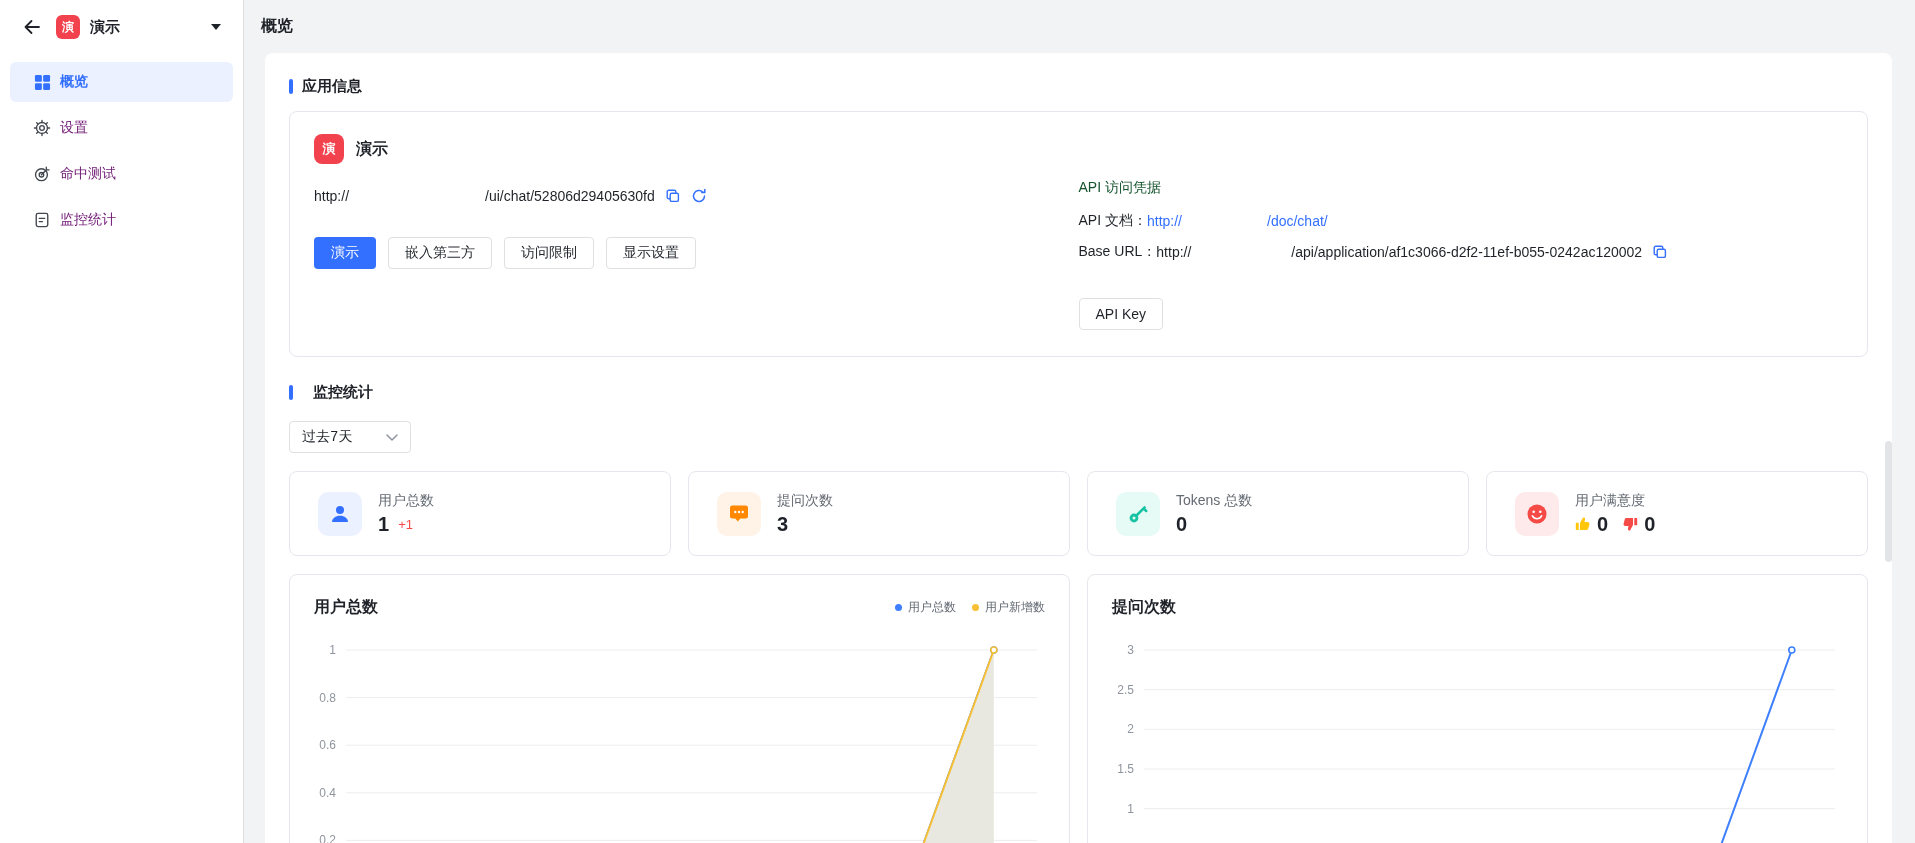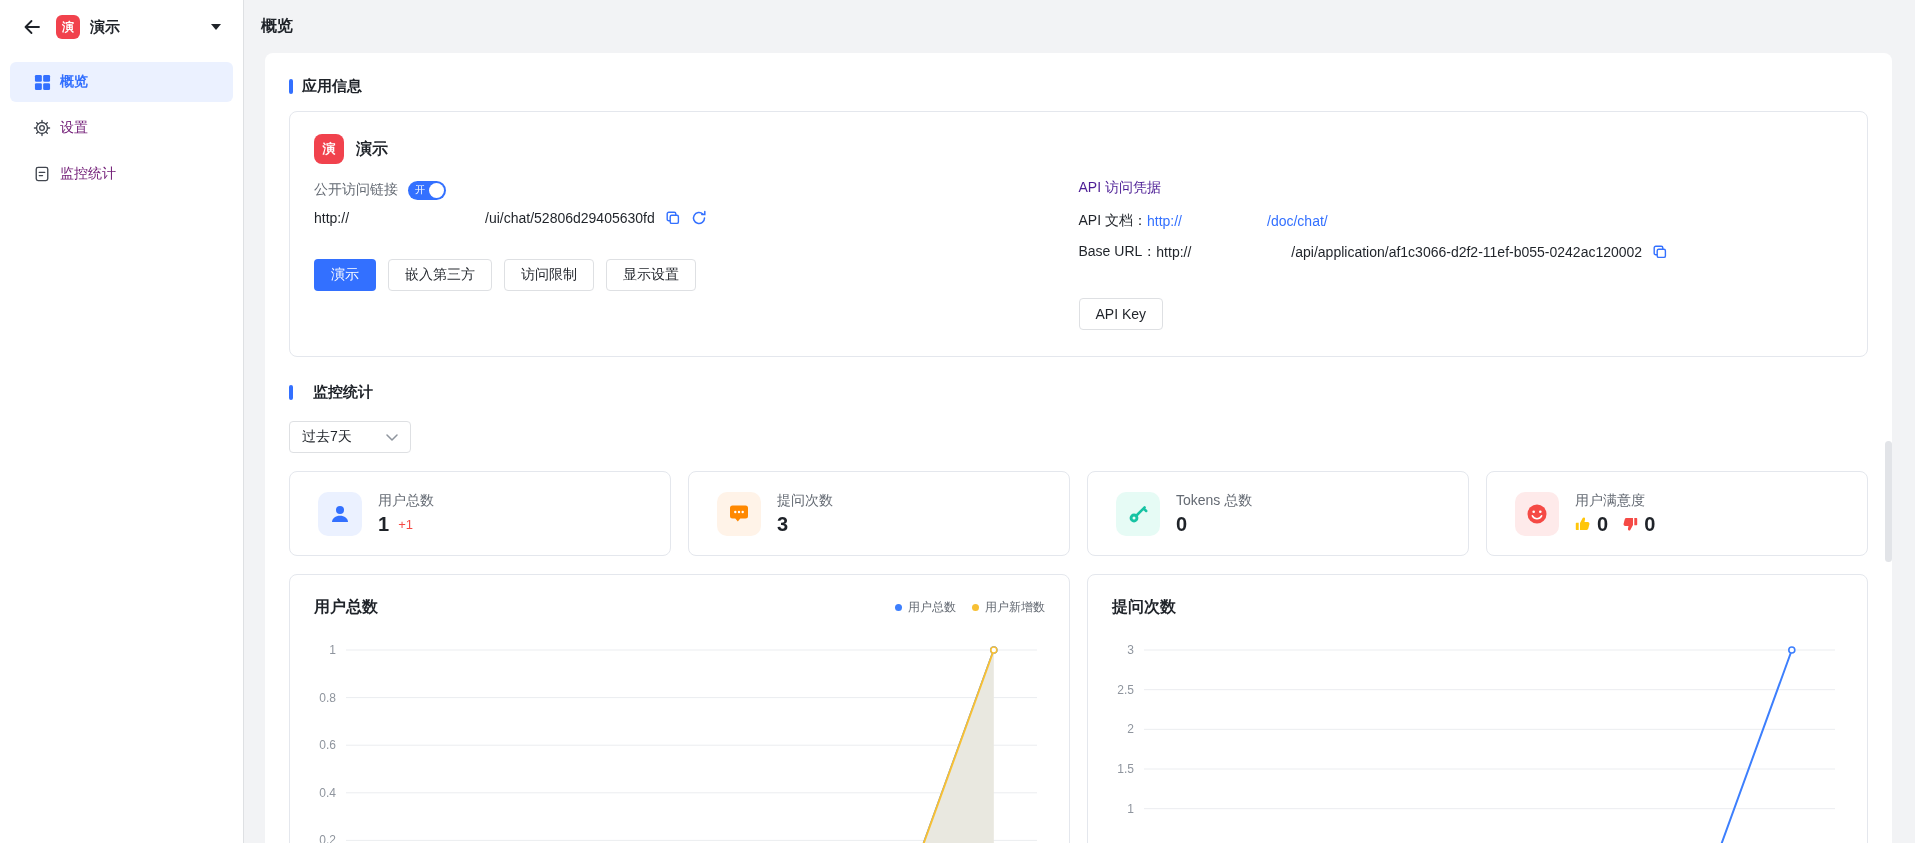--- a/index.html
+++ b/index.html
@@ -45,29 +45,29 @@
   .toggle-knob { width:15px; height:15px; border-radius:50%; background:#fff; }
   .url-row { margin-top:9px; display:flex; align-items:center; color:#1F2329; }
   .redact { display:inline-block; width:136px; }
   .redact-sm { display:inline-block; width:85px; }
   .redact-md { display:inline-block; width:100px; }
   .icon-btn { margin-left:10px; display:flex; align-items:center; cursor:pointer; }
   .actions { margin-top:33px; display:flex; gap:12px; }
   .btn { height:32px; padding:0 16px; border:1px solid #DEE0E3; border-radius:4px; background:#fff;
     font-size:14px; color:#1F2329; cursor:pointer; font-family:inherit; }
   .btn.primary { color:#fff; border-color:transparent; }
-  .api-label { color:#4c1d95; height:22px; }
+  .api-label { color:#14532d; height:22px; }
   .api-row { margin-top:9px; display:flex; align-items:center; height:22px; }
   .api-row .lbl { color:#1F2329; }
   .link { color:#3370FF; text-decoration:none; cursor:pointer; }
   .api-actions { margin-top:35px; }
   
   .monitor-head { margin-top:26px;gap:20px; }
   .range-select { margin-top:19px; width:122px; height:32px; border:1px solid #DEE0E3; border-radius:4px;
-    display:flex; align-items:center; justify-content:space-between; padding:0 12px; cursor:pointer; background:#fff;}
+    display:flex; align-items:center; justify-content:space-between; padding:0 12px; cursor:pointer; background:#fff;font-family:Liberation Mono, monospace;}
   .stats { margin-top:18px; display:grid; grid-template-columns:repeat(4,1fr); gap:17px; }
   .stat { border:1px solid #E4E7ED; border-radius:8px; height:85px; display:flex; align-items:center;
     padding-left:28px; gap:16px; }
   .stat-icon { width:44px; height:44px; border-radius:10px; display:flex; align-items:center;
     justify-content:center; flex:none; }
   .stat-label { font-size:14px; color:#646A73; }
   .stat-value-row { margin-top:3px; font-size:20px; font-weight:600; display:flex; align-items:center; }
   .delta { font-size:13px; color:#F54A45; font-weight:400; margin-left:9px; }
   .thumb-group { display:flex; align-items:center; gap:6px; margin-right:14px; }
   
@@ -118,20 +118,30 @@
             <circle cx="10" cy="10" r="6.1"></circle>
             <circle cx="10" cy="10" r="2.6"></circle>
             <path d="M10 1.6v2.3M10 16.1v2.3M1.6 10h2.3M16.1 10h2.3M4.1 4.1l1.6 1.6M14.3 14.3l1.6 1.6M15.9 4.1l-1.6 1.6M5.7 14.3l-1.6 1.6" stroke-linecap="round"></path>
           </svg>
       </span>
       <span>设置</span>
     </div>
     <div class="nav-item">
       <span class="nav-icon">
         <svg width="18" height="18" viewBox="0 0 20 20" fill="none" stroke="#41464F" stroke-width="1.5">
+            <circle cx="9.4" cy="10.8" r="6.6"></circle>
+            <circle cx="9.4" cy="10.8" r="2.5"></circle>
+            <path d="M9.4 10.8l5.6-5.6M15 5.2l-.3-2.7M15 5.2l2.7.3" stroke-linecap="round" stroke-linejoin="round"></path>
+          </svg>
+      </span>
+      <span>命中测试</span>
+    </div>
+    <div class="nav-item">
+      <span class="nav-icon">
+        <svg width="18" height="18" viewBox="0 0 20 20" fill="none" stroke="#41464F" stroke-width="1.5">
             <rect x="3.6" y="2.6" width="12.8" height="14.8" rx="2"></rect>
             <path d="M7 8.2h6M7 11.8h3.6" stroke-linecap="round"></path>
           </svg>
       </span>
       <span>监控统计</span>
     </div>
   </nav>
 </aside>
 
 <div class="main">
@@ -148,27 +158,20 @@
 
     <div class="app-card">
       <div class="app-title-row">
         <span class="app-avatar-lg" style="background: rgb(241, 66, 77);">演</span>
         <span class="app-name-lg">演示</span>
       </div>
 
       <div class="info-grid">
 
         <div>
-          <div class="link-label-row">
-            <span>公开访问链接</span>
-            <span class="toggle" style="background: rgb(51, 112, 255);">
-              <span class="toggle-label">开</span>
-              <span class="toggle-knob"></span>
-            </span>
-          </div>
           <div class="url-row">
             <span>http://</span>
             <span class="redact"></span>
             <span>/ui/chat/52806d29405630fd</span>
             <span class="icon-btn">
               <svg width="16" height="16" viewBox="0 0 16 16" fill="none" stroke="#3370FF" stroke-width="1.4">
                   <rect x="5.2" y="5.2" width="8.2" height="8.2" rx="1.5"></rect>
                   <path d="M10.8 5.2V3.8a1.6 1.6 0 0 0-1.6-1.6H3.8a1.6 1.6 0 0 0-1.6 1.6v5.4a1.6 1.6 0 0 0 1.6 1.6h1.4"></path>
                 </svg>
             </span>

